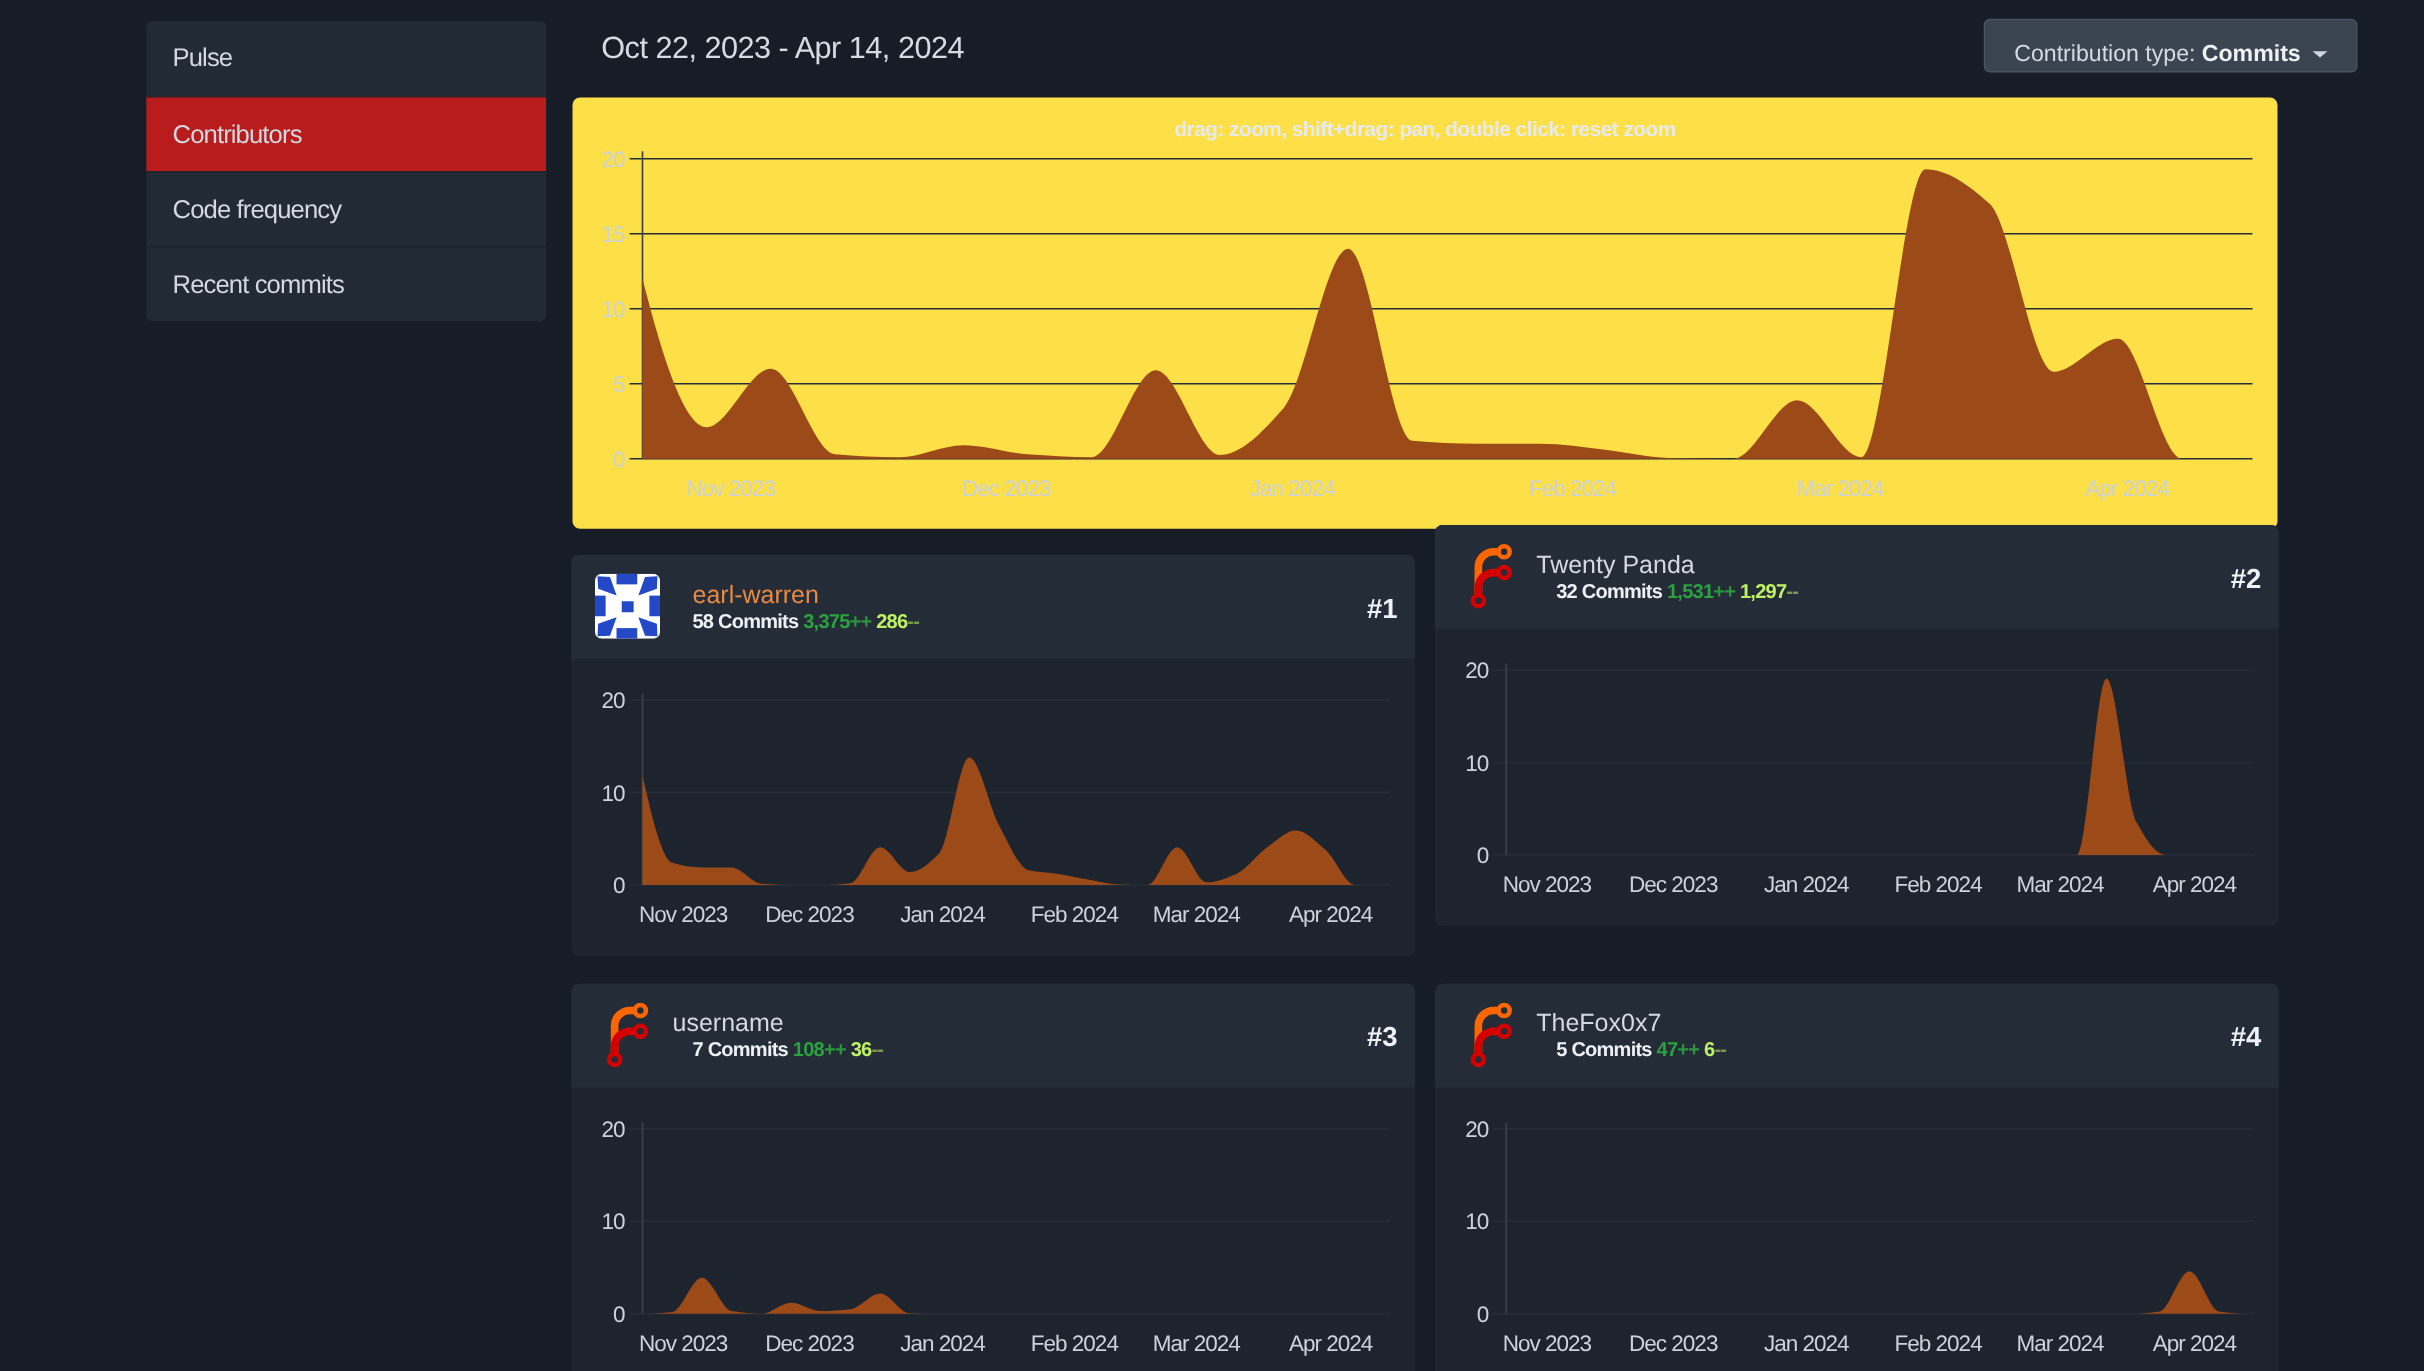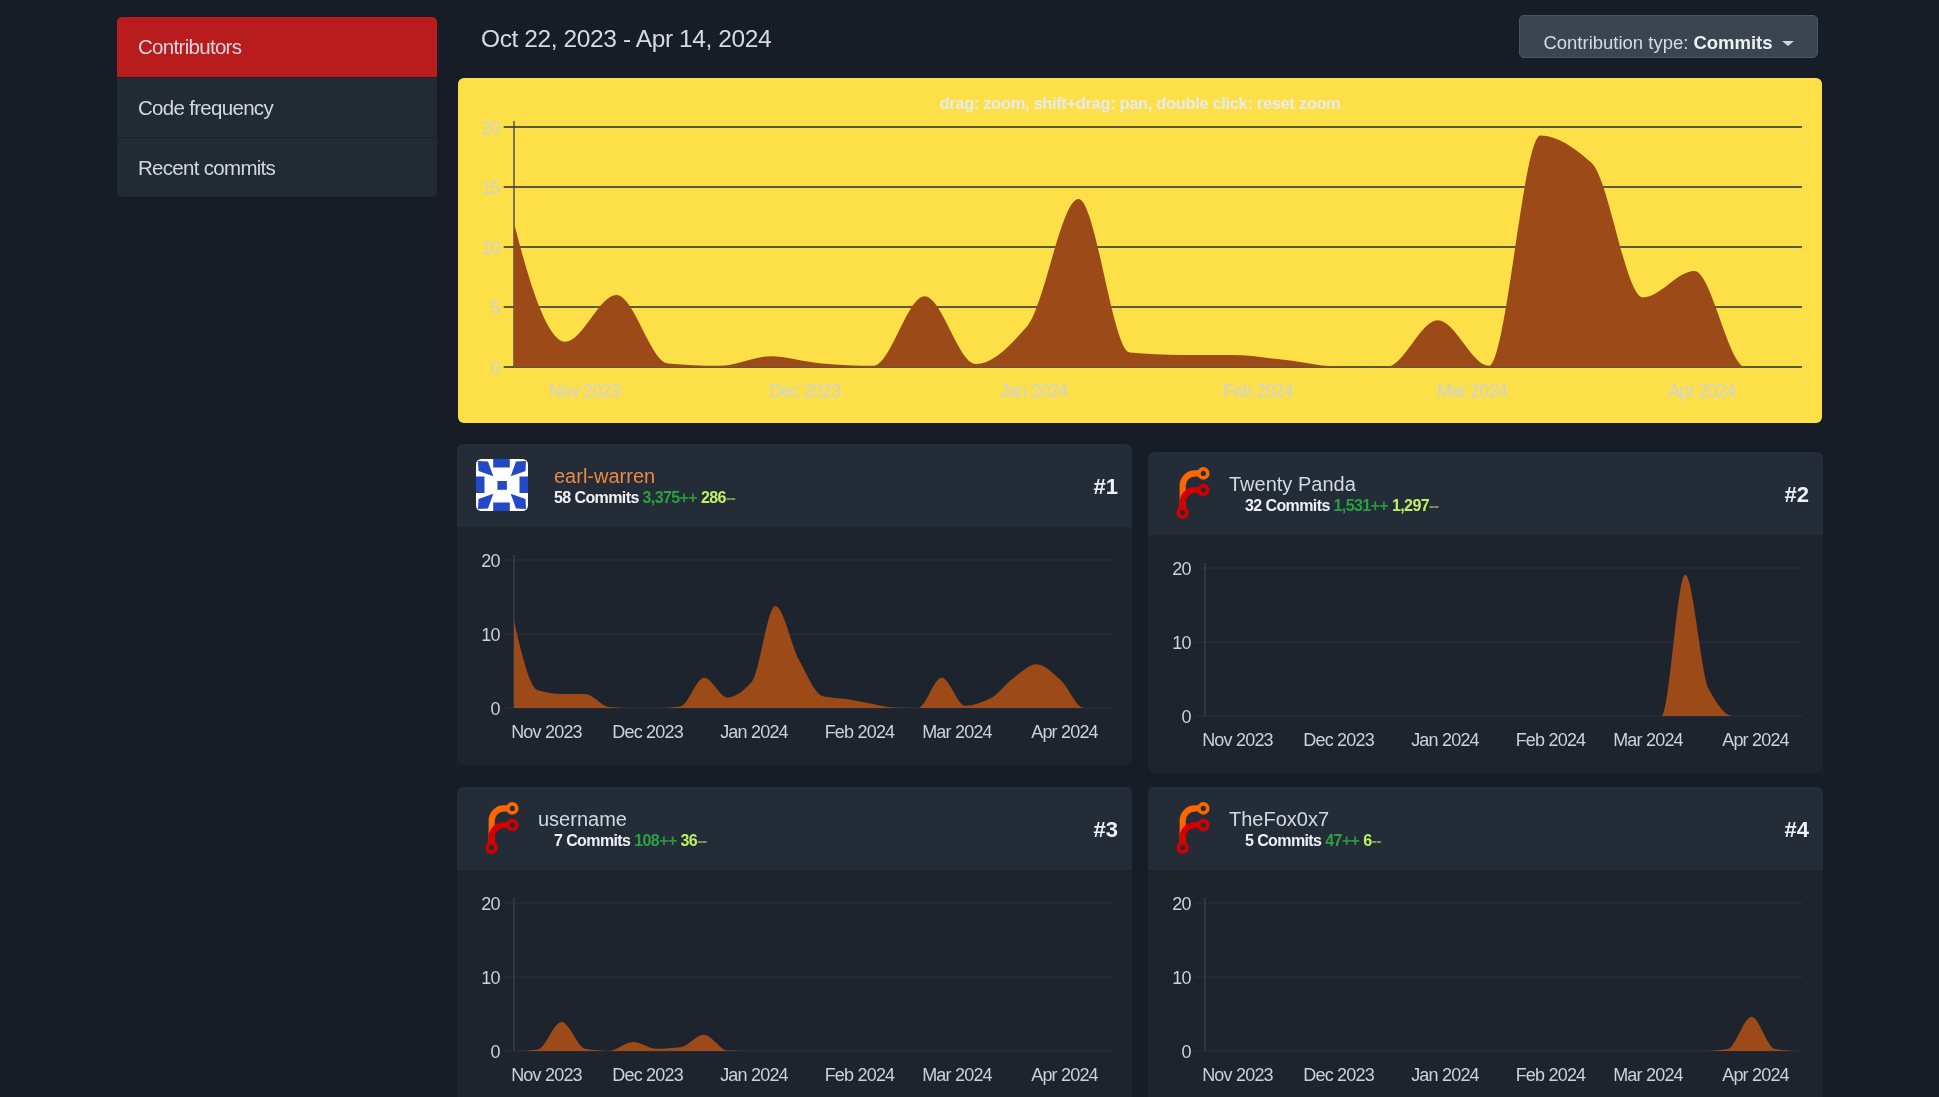--- a/index.html
+++ b/index.html
@@ -3,21 +3,21 @@
 <style>
 * { margin:0; padding:0; box-sizing:border-box; }
 html,body { width:1939px; height:1097px; overflow:hidden; background:#171d26;
   font-family:"Liberation Sans", sans-serif; }
 .menu { position:absolute; left:117px; top:17px; width:320px; background:#222a34;
   border-radius:5px; overflow:hidden; }
 .menu .item { height:60px; line-height:60px; padding-left:21px; font-size:20.5px; letter-spacing:-0.7px; color:#d3d9e1; }
 .menu .item + .item { border-top:1px solid #1a212b; }
 .menu .item.active { background:#b91c1c; }
 .title { position:absolute; left:481px; top:25px; font-size:24.5px; color:#d6dbe2; letter-spacing:-0.4px; }
-.ddbtn { position:absolute; left:1519px; top:15px; width:299px; height:43px; background:#3b4451;
+.ddbtn { position:absolute; left:1587px; top:15px; width:299px; height:43px; background:#3b4451;
   border:1px solid #4c5564; border-radius:5px; color:#d5dbe3; font-size:18.5px;
   display:flex; align-items:center; justify-content:center; padding-top:13px; }
 .ddbtn b { color:#eef2f5; margin-left:5px; }
 .caret { width:0; height:0; border-left:6px solid transparent; border-right:6px solid transparent;
   border-top:5.5px solid #cfd6de; margin-left:9px; margin-top:1px; }
 .panel { position:absolute; left:458px; top:78px; width:1364px; height:345px;
   background:#fde047; border-radius:6px; }
 .card { position:absolute; width:675px; height:321px; background:#1d242e; border-radius:6px; }
 .cardsvg { position:absolute; left:0; top:0; }
 .chead { position:absolute; left:0; top:0; width:100%; height:83px; background:#242c37; border-radius:6px 6px 0 0; }
@@ -27,20 +27,21 @@
 .cstats { position:absolute; left:81px; top:45px; font-size:16px; font-weight:bold; letter-spacing:-0.6px; }
 .cstats .w { color:#eef1f4;margin-left:16px; }
 .cstats .g { color:#2aa23f; }
 .cstats .r { color:#bef264; }
 .cstats .g .sfx { opacity:0.9; }
 .cstats .r .sfx { opacity:0.55; }
 .rank { position:absolute; right:14px; top:30px; font-size:22px; font-weight:bold; color:#eef2f6; }
 </style></head>
 <body>
 <div class="menu">
+<div class="item">Pulse</div>
 <div class="item active">Contributors</div>
 <div class="item">Code frequency</div>
 <div class="item">Recent commits</div>
 </div>
 <div class="title">Oct 22, 2023 - Apr 14, 2024</div>
 <div class="ddbtn">Contribution type: <b>Commits</b><span class="caret"></span></div>
 <div class="panel"><svg width="1364" height="343" viewBox="0 0 1364 343" font-family="Liberation Sans, sans-serif">
 <text x="682" y="31" text-anchor="middle" font-size="16.5" font-weight="bold" letter-spacing="-0.35" fill="#e7eaee">drag: zoom, shift+drag: pan, double click: reset zoom</text>
 <line x1="45.7" y1="49" x2="1344" y2="49" stroke="#262d38" stroke-width="1.3"></line>
       <text x="41.7" y="55.5" text-anchor="end" font-size="18" letter-spacing="-0.8" fill="#ccd2d9">20</text>
@@ -91,21 +92,21 @@
 <line x1="57.0" y1="111" x2="57.0" y2="264" stroke="#3a424e" stroke-width="1.3"></line>
 <path d="M57.0,264.0 L57.0,176.7 C64.9,210.8 72.8,243.9 80.8,246.2 C88.7,248.6 96.6,249.9 104.5,249.9 C112.4,249.9 120.4,249.9 128.3,249.9 C136.2,249.9 144.1,262.2 152.0,262.9 C160.0,263.6 167.9,264.0 175.8,264.0 C183.7,264.0 191.6,264.0 199.6,264.0 C207.5,264.0 215.4,263.5 223.3,262.5 C231.2,261.6 239.2,233.7 247.1,233.7 C255.0,233.7 262.9,253.6 270.8,253.6 C278.8,253.6 286.7,246.7 294.6,238.1 C302.5,229.5 310.4,161.9 318.4,161.9 C326.3,161.9 334.2,201.4 342.1,215.9 C350.0,230.4 358.0,250.3 365.9,252.2 C373.8,254.0 381.7,253.9 389.6,255.1 C397.6,256.3 405.5,258.1 413.4,259.6 C421.3,261.0 429.2,263.4 437.2,263.6 C445.1,263.9 453.0,264.0 460.9,264.0 C468.8,264.0 476.8,233.7 484.7,233.7 C492.6,233.7 500.5,261.8 508.4,261.8 C516.4,261.8 524.3,258.5 532.2,255.1 C540.1,251.8 548.0,240.0 556.0,234.4 C563.9,228.8 571.8,220.3 579.7,220.3 C587.6,220.3 595.6,229.2 603.5,235.9 C611.4,242.6 619.3,264.0 627.2,264.0 C635.2,264.0 643.1,264.0 651.0,264.0 L651.0,264.0 Z" fill="#9c4a18"></path>
 <text x="89.5" y="293.5" text-anchor="middle" font-size="18" letter-spacing="-0.8" fill="#ccd2d9">Nov 2023</text>
       <text x="190.6" y="293.5" text-anchor="middle" font-size="18" letter-spacing="-0.8" fill="#ccd2d9">Dec 2023</text>
       <text x="297" y="293.5" text-anchor="middle" font-size="18" letter-spacing="-0.8" fill="#ccd2d9">Jan 2024</text>
       <text x="402.5" y="293.5" text-anchor="middle" font-size="18" letter-spacing="-0.8" fill="#ccd2d9">Feb 2024</text>
       <text x="500" y="293.5" text-anchor="middle" font-size="18" letter-spacing="-0.8" fill="#ccd2d9">Mar 2024</text>
       <text x="607.5" y="293.5" text-anchor="middle" font-size="18" letter-spacing="-0.8" fill="#ccd2d9">Apr 2024</text>
 </svg>
 </div>
-<div class="card" style="left:1148px;top:452px">
+<div class="card" style="left:1148px;top:420px">
 <div class="chead">
 <div class="avatar"><svg width="52" height="52" viewBox="0 0 212 212">
 <g transform="translate(6,6)" fill="none">
 <path d="M58 168 v-98 a50 50 0 0 1 50 -50 h20" stroke="#ff6600" stroke-width="25"></path>
 <path d="M58 168 v-30 a50 50 0 0 1 50 -50 h20" stroke="#d40000" stroke-width="25"></path>
 <circle cx="142" cy="20" r="18" stroke="#ff6600" stroke-width="15"></circle>
 <circle cx="142" cy="88" r="18" stroke="#d40000" stroke-width="15"></circle>
 <circle cx="58" cy="180" r="18" stroke="#d40000" stroke-width="15"></circle>
 </g>
 </svg></div>

